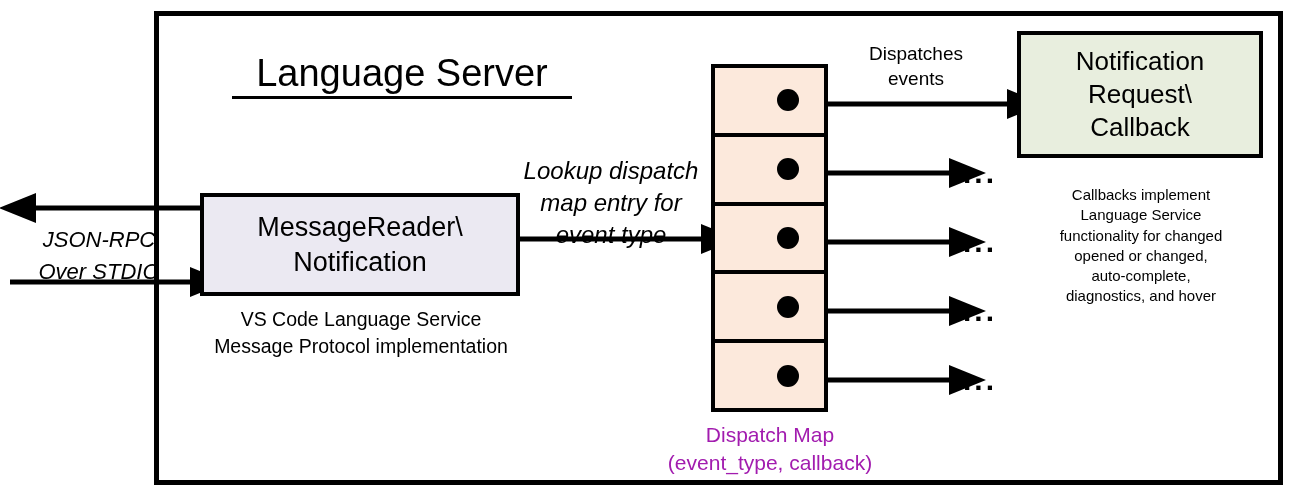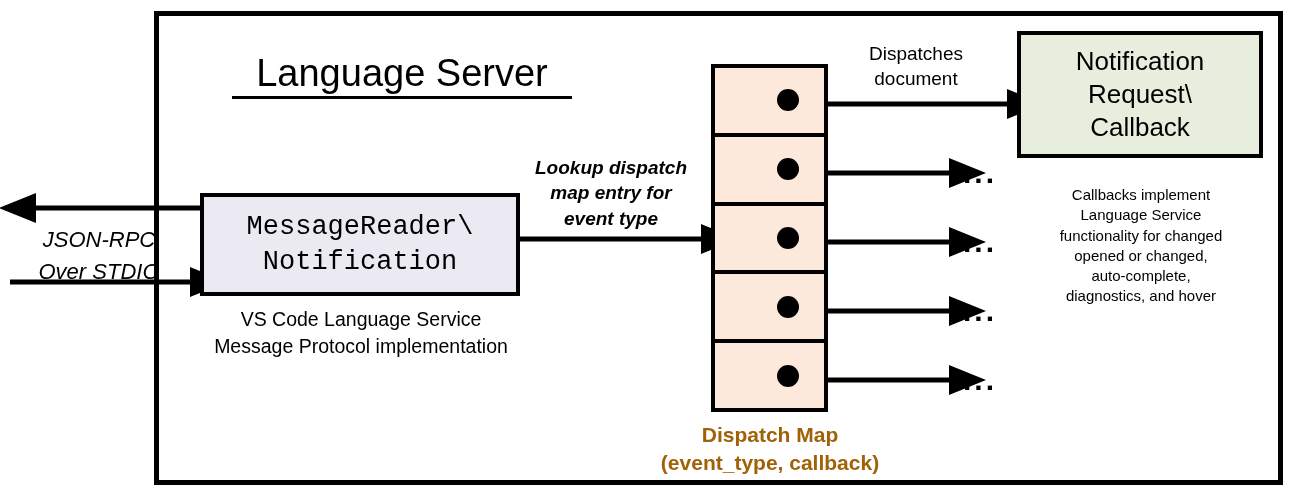--- a/index.html
+++ b/index.html
@@ -60,21 +60,20 @@
     background: #ebe9f2;
     border: 4px solid #000000;
     box-sizing: border-box;
     display: flex;
     align-items: center;
     justify-content: center;
     text-align: center;
     font-size: 27px;
     line-height: 1.28;
     color: #000000;
-    font-family: Liberation Mono, monospace;
   }
   .reader-caption {
     position: absolute;
     left: 196px;
     top: 306px;
     width: 330px;
     text-align: center;
     font-size: 19.5px;
     line-height: 1.38;
     color: #000000;
@@ -93,25 +92,24 @@
     color: #000000;
   }
 
   
   .lookup-label {
     position: absolute;
     left: 517px;
     top: 155px;
     width: 188px;
     text-align: center;
-    font-size: 19px;
+    font-size: 24px;
     font-style: italic;
     line-height: 1.33;
     color: #000000;
-    font-weight: bold;
   }
 
   
   .dispatch-map {
     position: absolute;
     left: 711px;
     top: 64px;
     width: 117px;
     height: 348px;
     box-sizing: border-box;
@@ -138,22 +136,21 @@
     background: #000000;
   }
   .dispatch-caption {
     position: absolute;
     left: 640px;
     top: 421px;
     width: 260px;
     text-align: center;
     font-size: 21px;
     line-height: 1.35;
-    color: #a16207;
-    font-weight: bold;
+    color: #a21caf;
   }
 
   
   .dispatch-msg-label {
     position: absolute;
     left: 836px;
     top: 41px;
     width: 160px;
     text-align: center;
     font-size: 19px;
@@ -285,21 +282,21 @@
       <span class="dispatch-dot"></span>
     </div>
   </div>
   <div class="dispatch-caption">
     <div>Dispatch Map</div>
     <div>(event_type, callback)</div>
   </div>
 
   <div class="dispatch-msg-label">
     <div>Dispatches</div>
-    <div>document</div>
+    <div>events</div>
   </div>
 
   <div class="callback-box">
     <div>
       <div>Notification</div>
       <div>Request\</div>
       <div>Callback</div>
     </div>
   </div>
   <div class="callback-caption">

